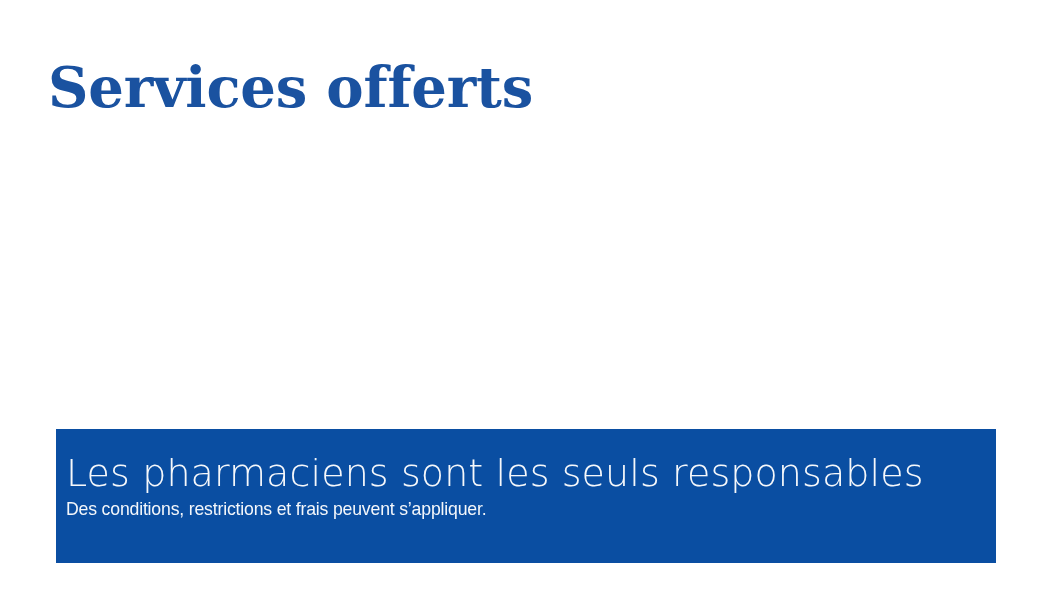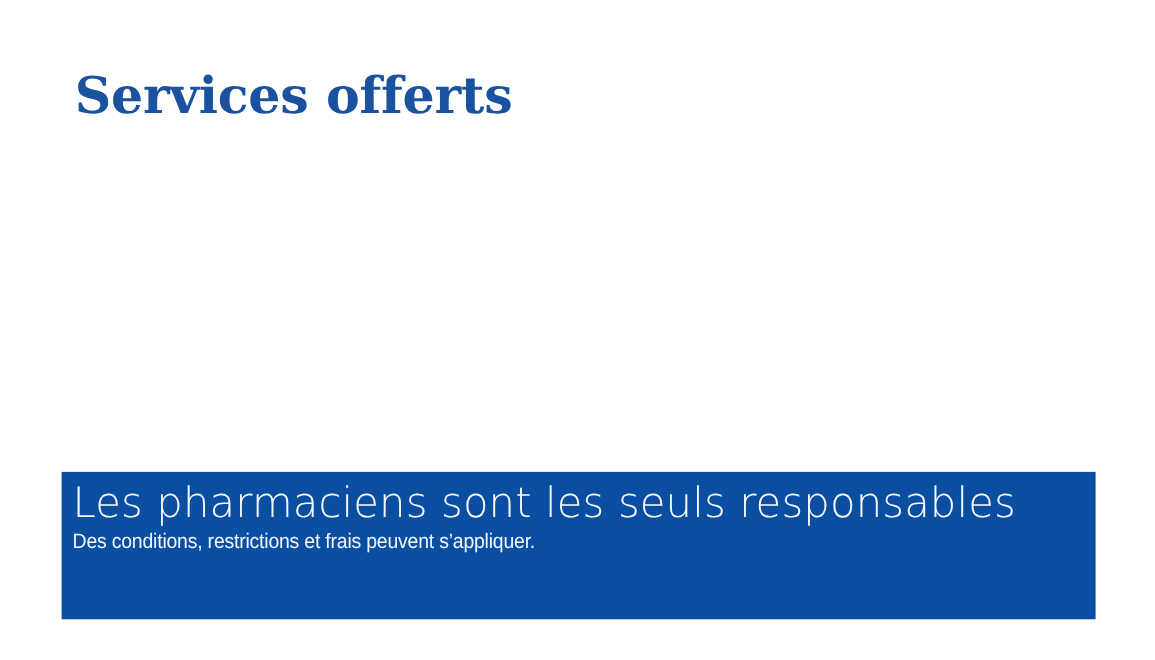--- a/index.html
+++ b/index.html
@@ -18,42 +18,42 @@
   #slide {
     position: relative;
     width: 1050px;
     height: 600px;
     background: #ffffff;
   }
 
   
   #slide-title {
     position: absolute;
-    left: 68px;
+    left: 48px;
     top: 60px;
     margin: 0;
     font-family: "DejaVu Serif", "Liberation Serif", serif;
     font-weight: 700;
-    font-size: 46px;
+    font-size: 56px;
     line-height: 54px;
     letter-spacing: -0.2px;
     color: #1a52a0;
     white-space: nowrap;
   }
 
   
   #callout-banner {
     position: absolute;
     left: 56px;
     top: 429px;
     width: 940px;
     height: 134px;
     background: #0a4ea2;
     box-sizing: border-box;
-    padding: 8px 0 0 10px;
+    padding: 24px 0 0 10px;
   }
 
   .callout-headline {
     margin: 0;
     font-family: "DejaVu Sans", "Liberation Sans", sans-serif;
     font-weight: 300;
     font-size: 38px;
     line-height: 41px;
     color: #f6f8fb;
     letter-spacing: 0.1px;

